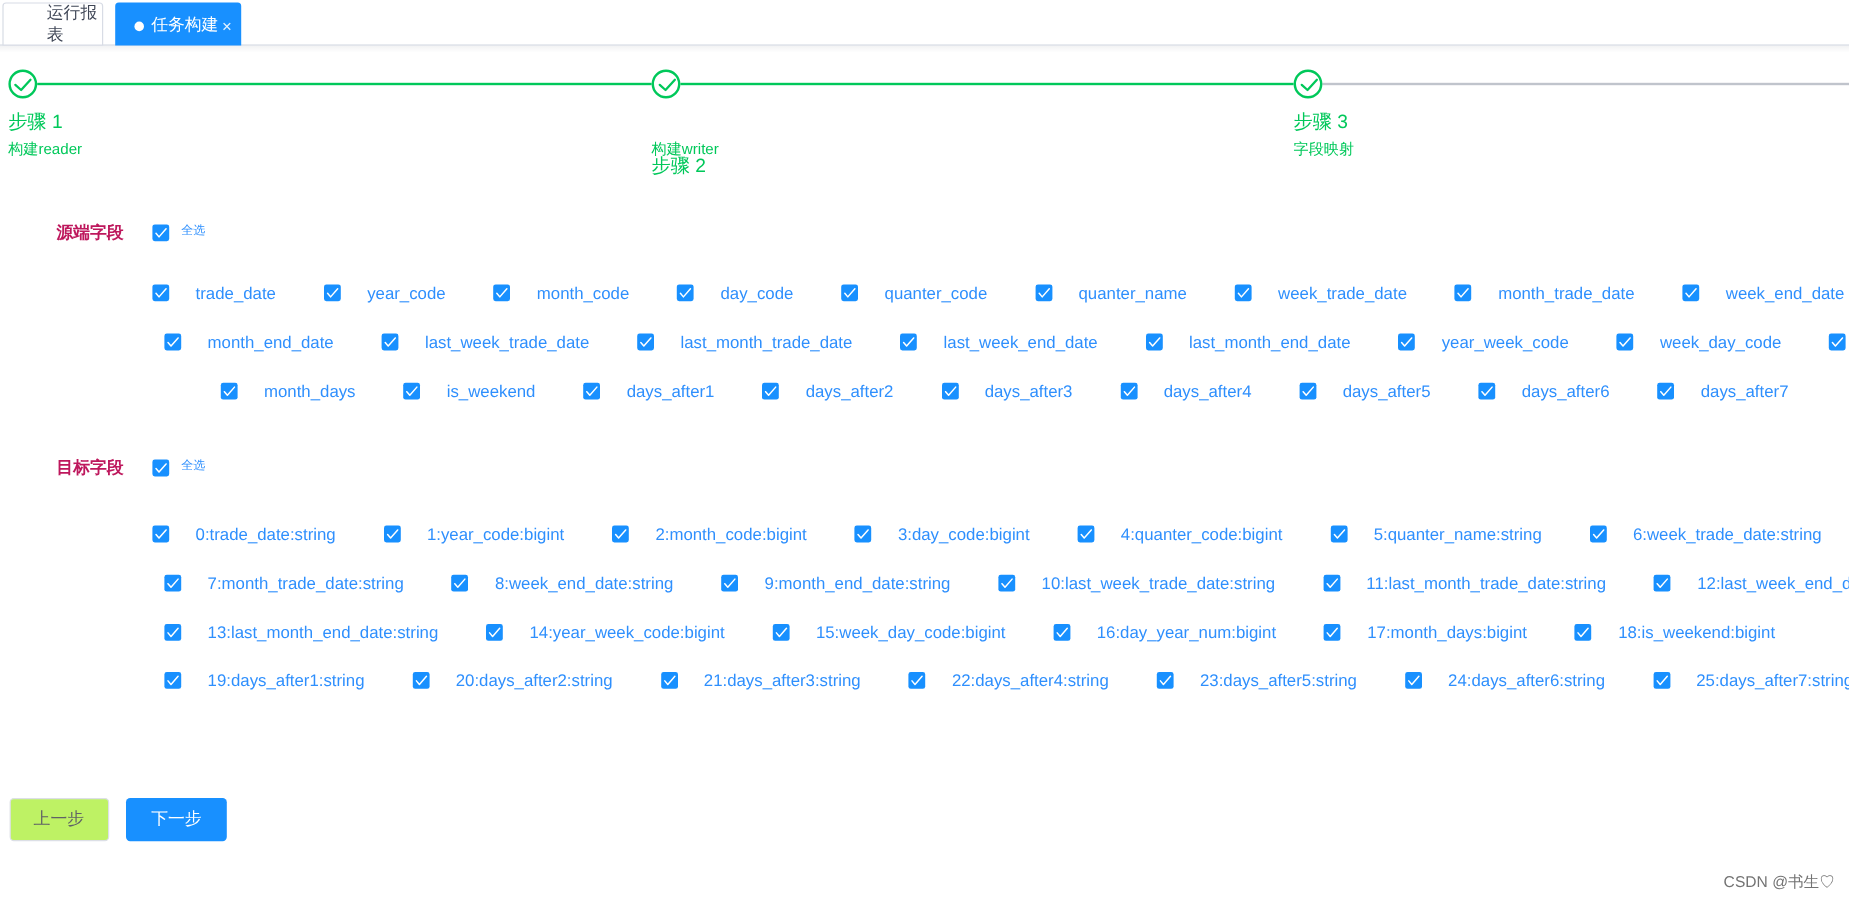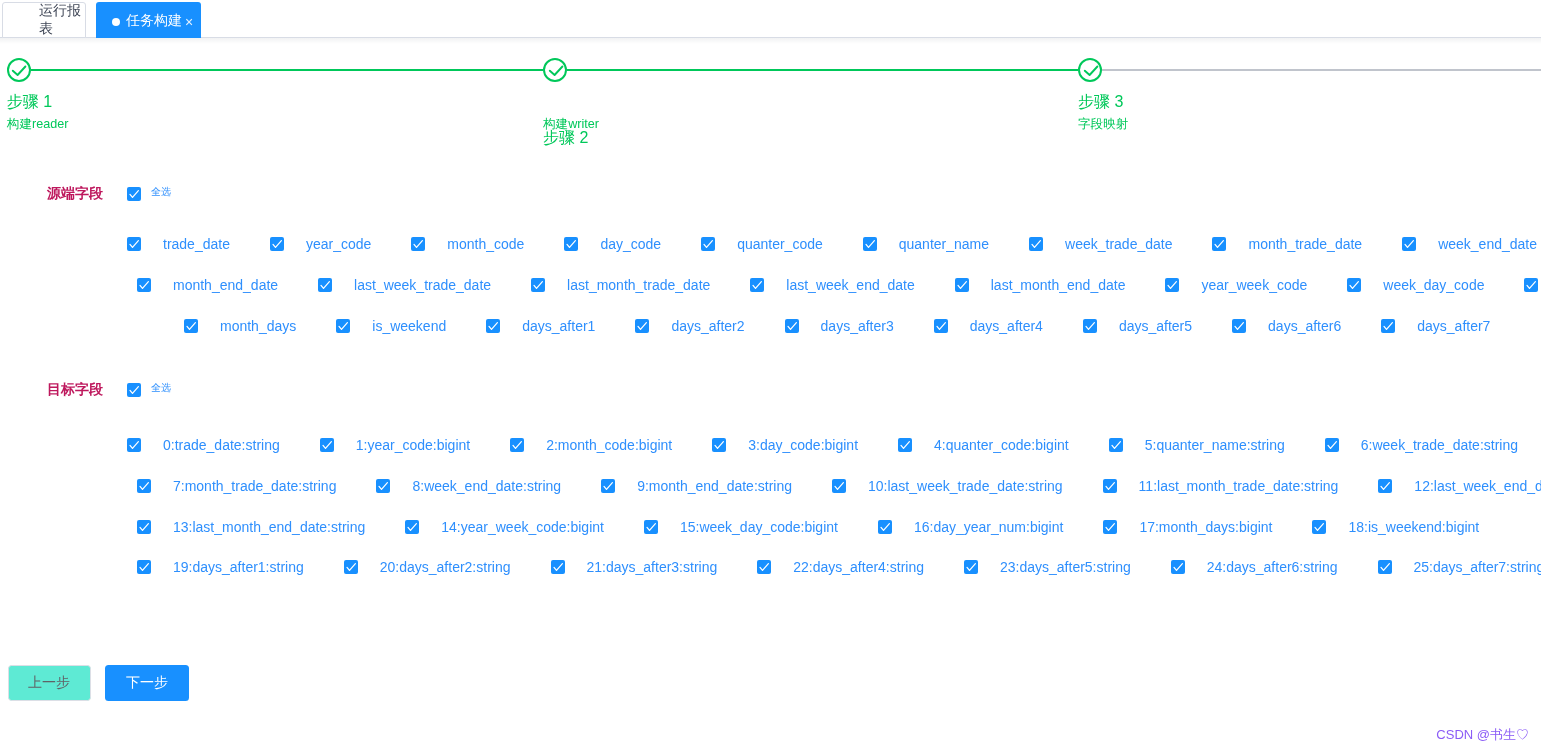--- a/index.html
+++ b/index.html
@@ -48,25 +48,25 @@
       position:relative; top:-1px; }
 
   .cb{ display:inline-block; width:14px; height:14px; border-radius:2px; background:#1890ff;
        position:relative; vertical-align:top; }
   .cb svg{ position:absolute; left:0; top:0; }
 
   
   .btn{ position:absolute; box-sizing:border-box; border-radius:3.5px; font-size:14px;
         display:flex; align-items:center; justify-content:center; }
   .btn-prev{ left:7.5px; top:665px; width:83px; height:36px; border:1px solid #dcdfe6;
-        background:#5eead4; color:#606266; }
+        background:#bef264; color:#606266; }
   .btn-next{ left:105px; top:665px; width:84px; height:36px; border:none;
         background:#1890ff; color:#fff; }
 
-  .watermark{ position:absolute; right:12px; top:726px; font-size:13px; color:#8b5cf6; white-space:nowrap; }
+  .watermark{ position:absolute; right:12px; top:726px; font-size:13px; color:#737373; white-space:nowrap; }
 </style>
 </head>
 <body>
 
 <div class="tabbar">
   <div class="tabbar-line"></div>
   <div class="tabbar-shadow"></div>
   <div class="tab inactive">
     <span>运行报表</span>
   </div>

